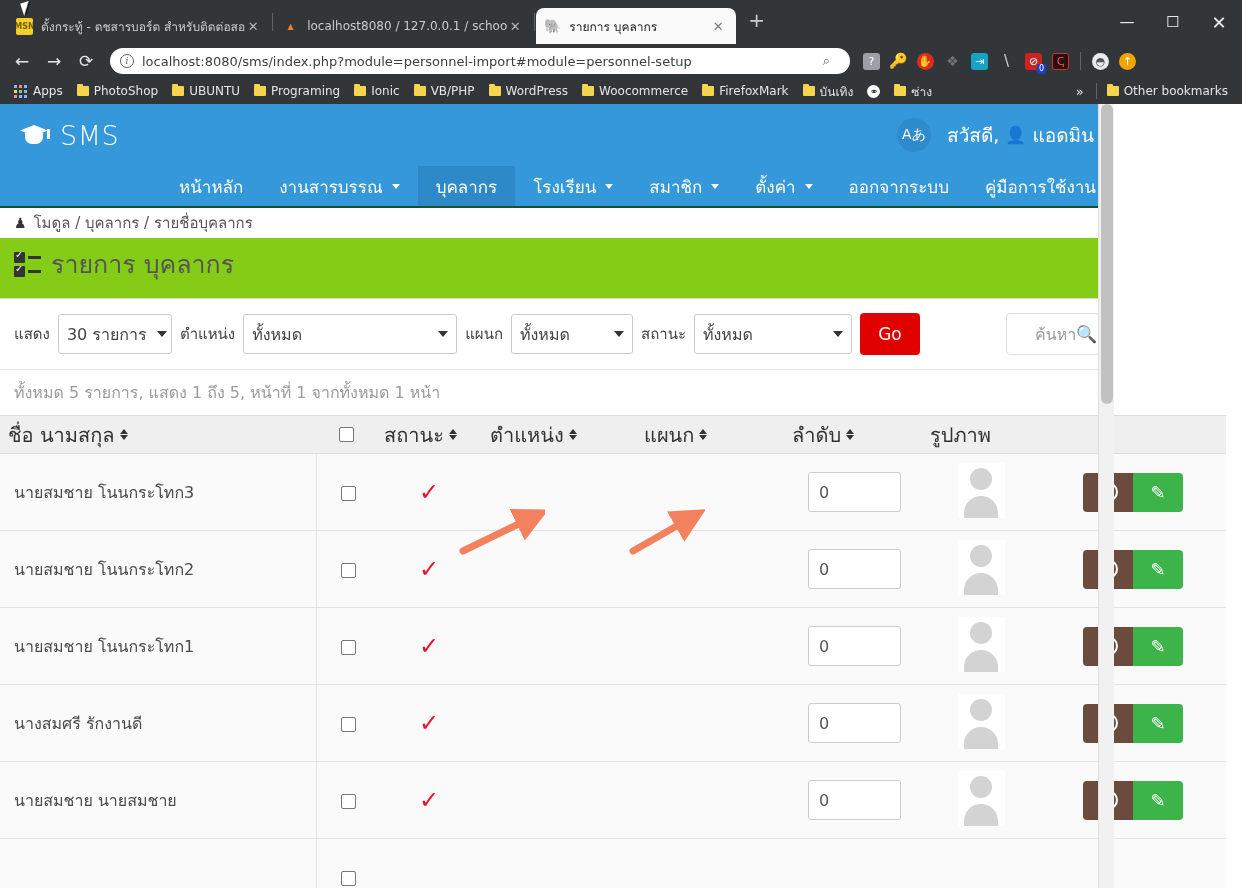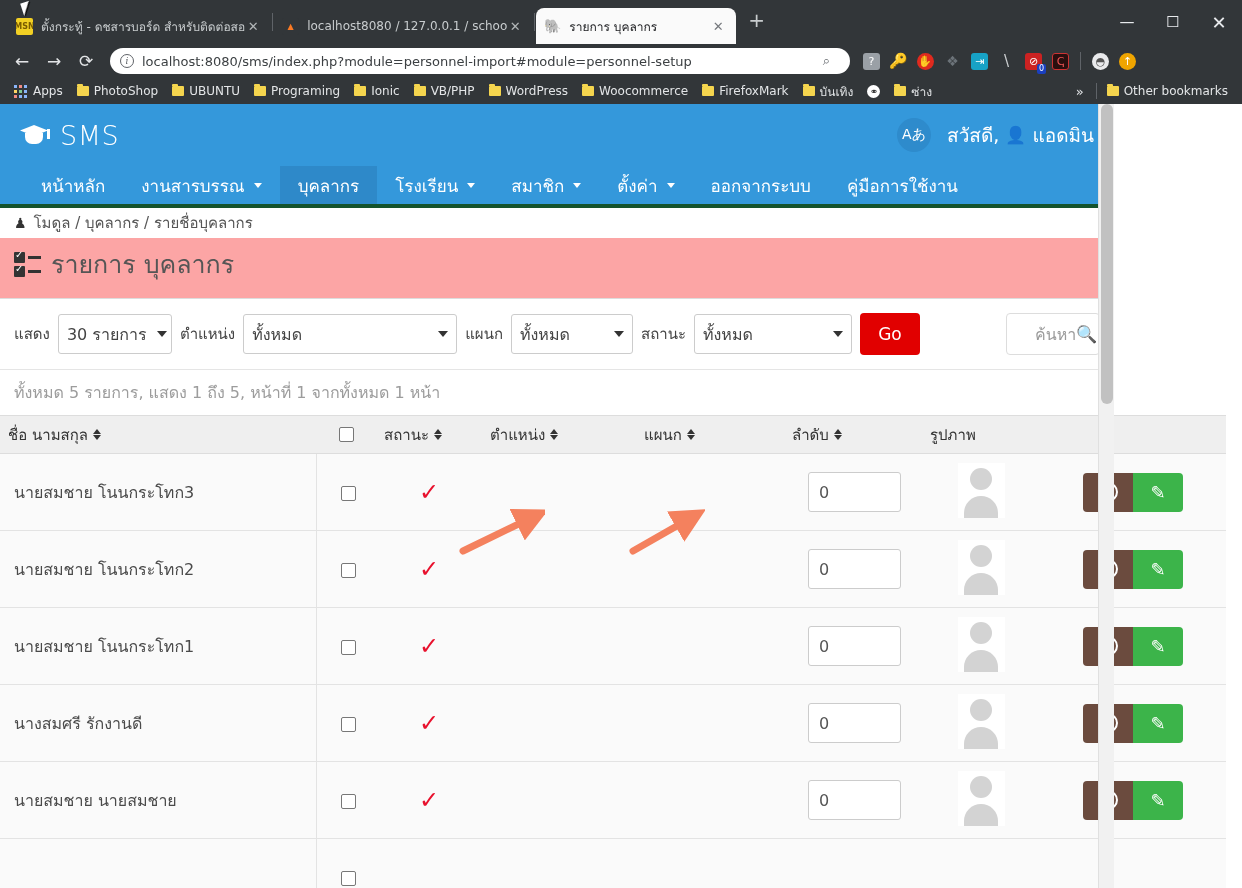--- a/index.html
+++ b/index.html
@@ -105,21 +105,21 @@
   .bm-globe { width:13px; height:13px; border-radius:50%; background:#fff; color:#222;
               display:flex; align-items:center; justify-content:center; font-size:10px; margin-right:0px;}
   .bm-right { margin-left:auto; display:flex; align-items:center; gap:4px;}
   .chev { padding:0 8px; font-size:13px; }
 
   
   .viewport {
     position:absolute; left:0; top:104px; width:1242px; height:784px;
     background:#fff; overflow:hidden;
   }
-  .page { width:1114px; height:784px; background:#fca5a5; position:relative; }
+  .page { width:1114px; height:784px; background:#84cc16; position:relative; }
 
   .appheader {
     height: 62px; background:#3498db; display:flex; align-items:center;
     padding: 0 20px; position:relative;
   }
   .brand { display:flex; align-items:center; color:#fff; }
   .cap-icon { width:30px; height:24px; position:relative; margin-right:10px;}
   .cap-icon .cap {
     position:absolute; left:0; top:2px; width:28px; height:13px; background:#fff;
     clip-path: polygon(50% 0%, 100% 42%, 50% 84%, 0% 42%);
@@ -133,21 +133,21 @@
   .header-right { margin-left:auto; display:flex; align-items:center; color:#fff; }
   .langtoggle {
     width:34px; height:34px; border-radius:50%; background:#2e8bcc; color:#fff;
     display:flex; align-items:center; justify-content:center; font-size:14px; margin-right:16px;
   }
   .greeting { font-size:19px; display:flex; align-items:center; gap:6px; }
   .usr-glyph { font-size:17px; }
 
   .navbar {
     height: 42px; background:#3498db; display:flex; align-items:stretch;
-    padding-left: 23px; border-bottom:4px solid #14532d;
+    padding-left: 23px; border-bottom:2px solid #14532d;justify-content:flex-end;
   }
   .navitem {
     display:flex; align-items:center; padding: 0 18px; color:#fff; font-size:17px;
     white-space:nowrap; gap:6px;
   }
   .navitem.active { background:#2e89c9; }
   .caret { width:0;height:0;border-left:4px solid transparent;border-right:4px solid transparent;
            border-top:5px solid #fff; display:inline-block; margin-left:3px; }
 
   .breadcrumb {
@@ -195,21 +195,21 @@
   }
   .searchbox .mag { color:#222; font-size:17px; }
 
   .summary {
     padding: 10px 14px; color:#9c9c9c; font-size:16px; background:#fff;
   }
 
   table.grid { width:100%; border-collapse:collapse; table-layout:fixed; }
   table.grid thead th {
     background:#efefef; border-top:1px solid #ddd; border-bottom:1px solid #ddd;
-    height:38px; font-weight:400; color:#333; font-size:15px; padding:0 8px;
+    height:38px; font-weight:400; color:#333; font-size:20px; padding:0 8px;
     text-align:left; vertical-align:middle;
   }
   .th-inner { display:flex; align-items:center; gap:5px; }
   .th-inner.c { justify-content:center; }
   .sorter { display:inline-flex; flex-direction:column; line-height:0; gap:1px; }
   .sorter .up { width:0;height:0;border-left:4px solid transparent;border-right:4px solid transparent;
                 border-bottom:5px solid #333; }
   .sorter .dn { width:0;height:0;border-left:4px solid transparent;border-right:4px solid transparent;
                 border-top:5px solid #333; }
 

